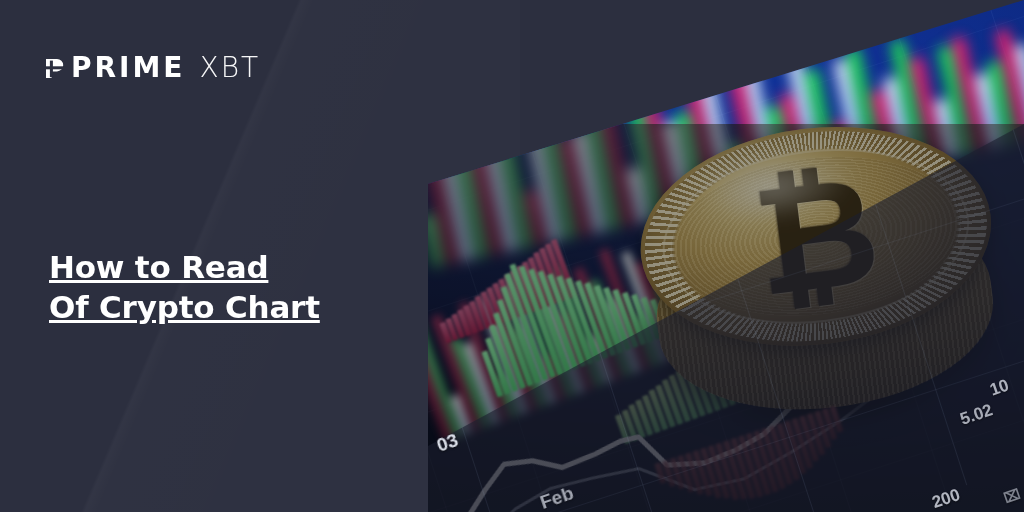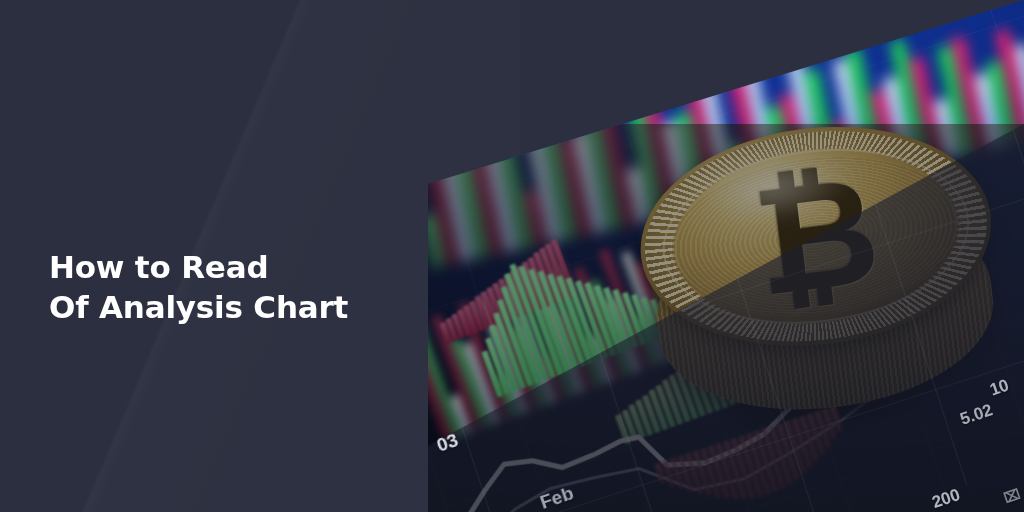--- a/index.html
+++ b/index.html
@@ -322,21 +322,21 @@
     left: 49px;
     top: 247px;
     width: 352px;
     color: #ffffff;
     font-family: "DejaVu Sans", sans-serif;
     font-weight: 700;
     font-size: 31px;
     line-height: 40px;
     letter-spacing: -0.2px;
   }
-  .headline .hl-line { display: block; white-space: nowrap; }
+  .headline .hl-line { display: block; white-space: nowrap; text-decoration: underline; }
 </style>
 </head>
 <body>
 
 <div class="banner">
 
   <div class="dark-panel"></div>
   <div class="dark-sheen"></div>
 
   <div class="photo-panel">
@@ -561,19 +561,31 @@
     </div>
 
     <div class="axis-label lbl-03">03</div>
     <div class="axis-label lbl-feb">Feb</div>
     <div class="axis-label lbl-10">10</div>
     <div class="axis-label lbl-502">5.02</div>
     <div class="axis-label lbl-200">200</div>
     <div class="axis-label lbl-box">⌧</div>
   </div>
 
+  <div class="logo">
+    <div class="logo-mark">
+      <svg width="26" height="26" viewBox="0 0 26 26">
+        <path d="M4 4 H15 A6.2 6.2 0 0 1 15 16.4 H9.6 V23 H4 Z" fill="#ffffff"></path>
+        <rect x="0" y="11.3" width="26" height="3.0" fill="#2c2f3f"></rect>
+        <rect x="7.9" y="5.6" width="3.0" height="16.6" fill="#2c2f3f"></rect>
+        <rect x="8.6" y="12.3" width="9" height="1.2" fill="#ffffff" opacity="0"></rect>
+      </svg>
+    </div>
+    <span class="logo-prime">PRIME</span>
+    <span class="logo-xbt">XBT</span>
+  </div>
 
   <div class="headline" id="headline">
       <span class="hl-line">How to Read</span>
-      <span class="hl-line">Of Analysis Chart</span>
+      <span class="hl-line">Of Crypto Chart</span>
     </div>
 
 </div>
 
 </body></html>

